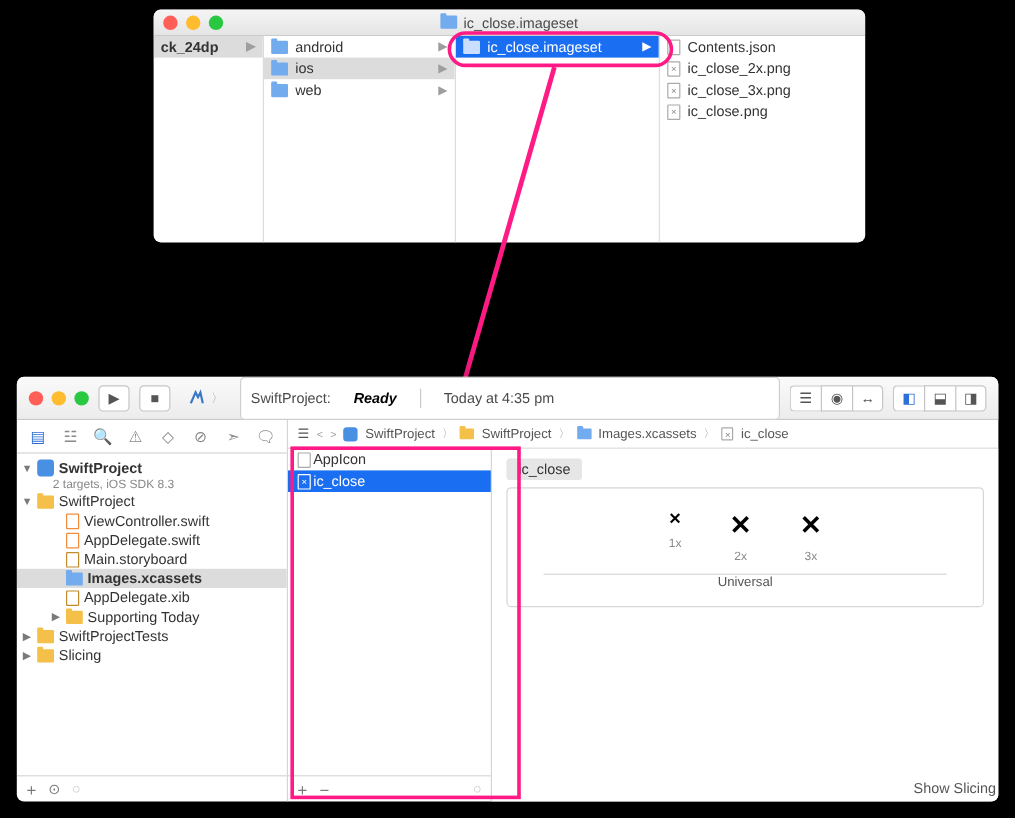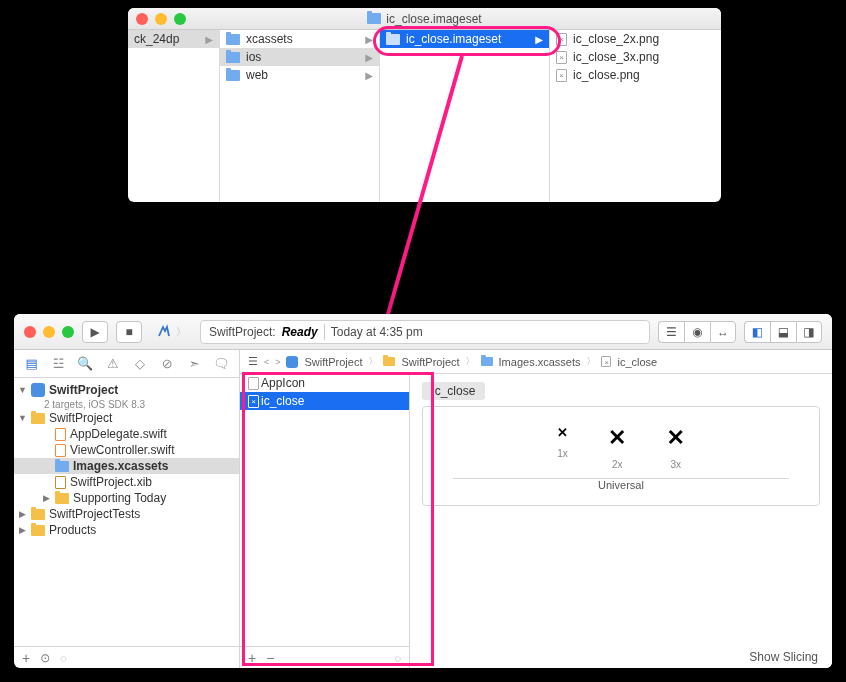--- a/index.html
+++ b/index.html
@@ -27,21 +27,21 @@
   .row span.lbl{flex:1;overflow:hidden;text-overflow:ellipsis;}
   .row.sel{background:#dcdcdc;}
 
   .circ{position:absolute;border:3px solid #ff1a86;border-radius:22px;}
   .arr-line{position:absolute;background:#ff1a86;transform-origin:top center;}
   .arr-head{position:absolute;width:0;height:0;border-left:10px solid transparent;border-right:10px solid transparent;border-top:20px solid #ff1a86;}
 
   .xcode-tb{height:36px;background:linear-gradient(#fafafa,#ececec);border-bottom:1px solid #c9c9c9;display:flex;align-items:center;padding:0 10px;gap:8px;font-size:12px;color:#4a4a4a;}
   .tb-btn{width:26px;height:22px;border:1px solid #c5c5c5;border-radius:4px;background:#fff;display:flex;align-items:center;justify-content:center;color:#555;}
   .tb-group{display:flex;} .tb-group .tb-btn{border-radius:0;border-right:none;} .tb-group .tb-btn:first-child{border-radius:4px 0 0 4px;} .tb-group .tb-btn:last-child{border-radius:0 4px 4px 0;border-right:1px solid #c5c5c5;}
-  .status-box{flex:1;height:24px;background:#fff;border:1px solid #cfcfcf;border-radius:4px;display:flex;align-items:center;padding:0 8px;gap:6px;}
+  .status-box{flex:1;height:36px;background:#fff;border:1px solid #cfcfcf;border-radius:4px;display:flex;align-items:center;padding:0 8px;gap:19px;}
   .vsep{width:1px;height:16px;background:#c9c9c9;}
 
   .nav-icons{height:28px;border-bottom:1px solid #d6d6d6;display:flex;align-items:center;justify-content:space-around;padding:0 4px;color:#8a8a8a;}
   .nav-icons span{width:20px;text-align:center;font-size:13px;}
   .nav-icons .act{color:#2d6fd8;}
 
   .tree{font-size:12px;padding:4px 0;}
   .trow{display:flex;align-items:center;height:16px;padding:0 4px;gap:4px;white-space:nowrap;}
   .trow.sel{background:#dcdcdc;font-weight:600;}
   .disc{font-size:9px;color:#7a7a7a;display:inline-block;width:9px;text-align:center;}
@@ -60,50 +60,50 @@
   .arow.hit .file-ico{border-color:#fff;color:#fff;background:transparent;}
 
   .canvas{flex:1;background:#fff;display:flex;flex-direction:column;}
   .asset-name{margin:8px 0 0 12px;background:#e6e6e6;border-radius:3px;padding:2px 10px;font-size:12px;display:inline-block;width:max-content;}
   .slots{display:flex;gap:40px;justify-content:center;margin-top:18px;}
   .slot{display:flex;flex-direction:column;align-items:center;gap:8px;font-size:10px;color:#888;}
   .slot .ex{font-weight:800;color:#000;}
   .slot .s1{font-size:13px}.slot .s2{font-size:22px}.slot .s3{font-size:22px}
   .universal{text-align:center;font-size:11px;color:#555;}
   .divider{border-top:1px solid #d6d6d6;margin:8px 30px 0;}
-  .show-slicing{position:absolute;bottom:4px;right:14px;font-size:12px;color:#555;}
+  .show-slicing{position:absolute;bottom:4px;right:2px;font-size:12px;color:#555;}
 
   .rect{position:absolute;border:3px solid #ff1a86;}
 </style>
 </head>
 <body>
 
 <div class="window" style="left:128px;top:8px;width:593px;height:194px;">
   <div class="titlebar">
     <div class="tl">
       <span class="dot-r"></span>
       <span class="dot-y"></span>
       <span class="dot-g"></span>
     </div>
     <div class="title">
         <span class="fold-ico fb"></span>
         <span>ic_close.imageset</span>
       </div>
   </div>
   <div style="display:flex;height:172px;">
-    <div class="col" style="width:92px;">
+    <div class="col" style="width:92px;font-weight:bold;">
       <div class="row sel">
         <span class="lbl">ck_24dp</span>
           <span class="chev">▶</span>
       </div>
     </div>
     <div class="col" style="width:160px;">
       <div class="row">
           <span class="fold-ico fb"></span>
-          <span class="lbl">xcassets</span>
+          <span class="lbl">android</span>
           <span class="chev">▶</span>
         </div>
       <div class="row sel">
           <span class="fold-ico fb"></span>
           <span class="lbl">ios</span>
           <span class="chev">▶</span>
         </div>
       <div class="row">
           <span class="fold-ico fb"></span>
           <span class="lbl">web</span>
@@ -111,20 +111,24 @@
         </div>
     </div>
     <div class="col" style="width:170px;">
       <div class="row hit">
           <span class="fold-ico" style="background:#cadfff"></span>
           <span class="lbl">ic_close.imageset</span>
           <span class="chev">▶</span>
         </div>
     </div>
     <div class="col" style="width:170px;border-right:none;">
+      <div class="row">
+          <span class="file-ico"></span>
+          <span class="lbl">Contents.json</span>
+        </div>
       <div class="row">
           <span class="file-ico">×</span>
           <span class="lbl">ic_close_2x.png</span>
         </div>
       <div class="row">
           <span class="file-ico">×</span>
           <span class="lbl">ic_close_3x.png</span>
         </div>
       <div class="row">
           <span class="file-ico">×</span>
@@ -197,51 +201,56 @@
             <span class="sub">2 targets, iOS SDK 8.3</span>
           </div>
         <div class="trow ind1">
             <span class="disc">▼</span>
             <span class="fold-ico fy"></span>
             <span>SwiftProject</span>
           </div>
         <div class="trow ind2">
             <span class="disc"></span>
             <span class="file-ico" style="border-color:#f28b3c;"></span>
+            <span>ViewController.swift</span>
+          </div>
+        <div class="trow ind2">
+            <span class="disc"></span>
+            <span class="file-ico" style="border-color:#f28b3c;"></span>
             <span>AppDelegate.swift</span>
           </div>
         <div class="trow ind2">
             <span class="disc"></span>
-            <span class="file-ico" style="border-color:#f28b3c;"></span>
-            <span>ViewController.swift</span>
+            <span class="file-ico" style="border-color:#c28b2b;"></span>
+            <span>Main.storyboard</span>
           </div>
         <div class="trow ind2 sel">
             <span class="disc"></span>
             <span class="fold-ico fb"></span>
             <span>Images.xcassets</span>
           </div>
         <div class="trow ind2">
             <span class="disc"></span>
             <span class="file-ico" style="border-color:#c28b2b;"></span>
-            <span>SwiftProject.xib</span>
+            <span>AppDelegate.xib</span>
           </div>
         <div class="trow ind2">
             <span class="disc">▶</span>
             <span class="fold-ico fy"></span>
             <span>Supporting Today</span>
           </div>
         <div class="trow ind1">
             <span class="disc">▶</span>
             <span class="fold-ico fy"></span>
             <span>SwiftProjectTests</span>
           </div>
         <div class="trow ind1">
             <span class="disc">▶</span>
             <span class="fold-ico fy"></span>
-            <span>Products</span>
+            <span>Slicing</span>
           </div>
       </div>
       <div class="btmbar">
         <span>+</span>
         <span style="font-size:12px;">⊙</span>
         <span style="font-size:11px;">◌</span>
       </div>
     </div>
 
     <div style="flex:1;display:flex;flex-direction:column;position:relative;">

